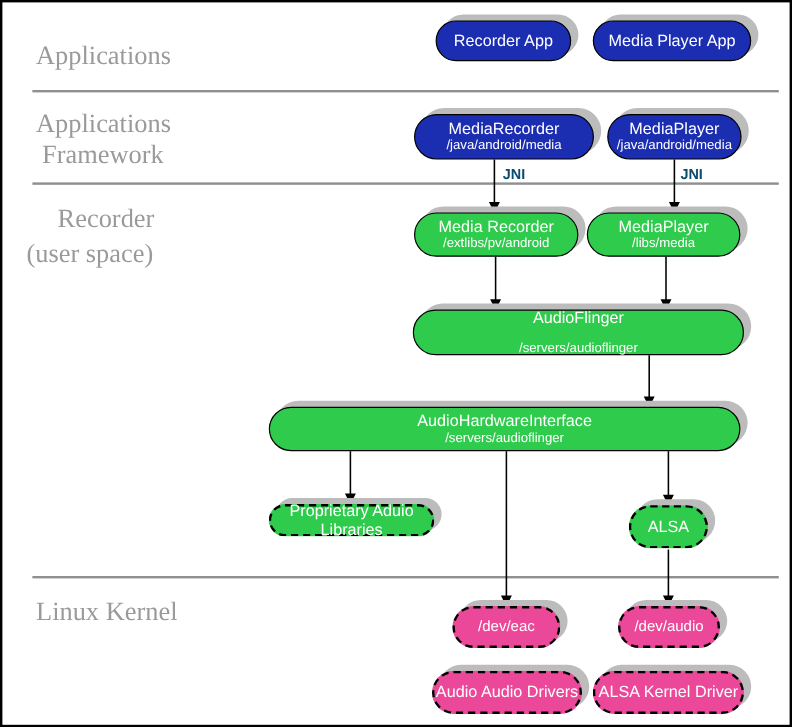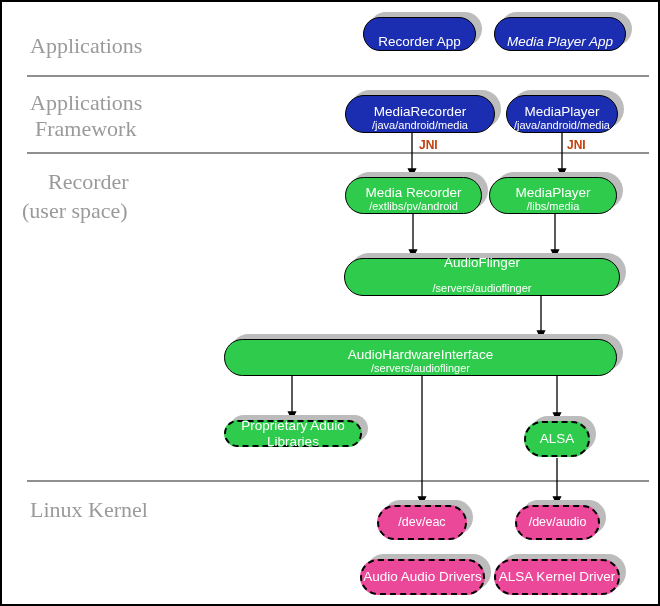--- a/index.html
+++ b/index.html
@@ -14,44 +14,44 @@
   .sec{position:absolute;color:#9a9a9a;font-size:22px;line-height:26px;white-space:nowrap;z-index:0;font-family:Liberation Serif, serif;}
   .s-app{left:28px;top:31px;}
   .s-fw1{left:28px;top:88px;} .s-fw2{left:33px;top:114px;}
   .s-lib1{left:46px;top:167px;} .s-lib2{left:20px;top:196px;}
   .s-ker{left:28px;top:495px;}
   .pill{
     position:absolute;z-index:2;box-sizing:border-box;border-radius:19px;
     display:flex;flex-direction:column;align-items:center;justify-content:center;
     color:#fff;text-align:center;box-shadow:6px -5px 0 #bcbcbc;line-height:1.15;
   }
-  .solid{border:1.6px solid #000;justify-content:flex-end;}
+  .solid{border:1.6px solid #000;}
   .dashed{border:2px dashed #000;}
   .blue{background:#1b2db0;}
   .green{background:#2fcb4c;}
   .red{background:#ec4899;}
   .t{font-size:13.5px;}
   .st{font-size:11px;}
   .sm .t{font-size:12.5px;}
   
   .n-recapp{left:361px;top:15px;width:113px;height:34px;}
-  .n-mpapp{left:492px;top:15px;width:132px;height:34px;font-style:italic;}
+  .n-mpapp{left:492px;top:15px;width:132px;height:34px;}
   .n-mrfw{left:343px;top:93px;width:150px;height:38px;}
   .n-mpfw{left:504px;top:93px;width:112px;height:38px;}
   .n-mrlib{left:343px;top:175px;width:137px;height:37px;}
   .n-mplib{left:487px;top:175px;width:128px;height:37px;}
   .n-af{left:342px;top:256px;width:276px;height:38px;gap:12px;}
   .n-ahi{left:222px;top:337px;width:393px;height:37px;}
   .n-prop{left:222px;top:418px;width:138px;height:27px;border-radius:20px;padding:0 6px;}
   .n-alsa{left:522px;top:419px;width:66px;height:36px;}
   .n-deveac{left:375px;top:503px;width:90px;height:35px;}
   .n-devaudio{left:513px;top:503px;width:85px;height:35px;}
   .n-oad{left:358px;top:557px;width:125px;height:36px;}
   .n-akd{left:492px;top:557px;width:126px;height:36px;}
-  .jni{position:absolute;z-index:2;color:#c2410c;font-size:12px;font-weight:bold;}
+  .jni{position:absolute;z-index:2;color:#0c4a6e;font-size:12px;font-weight:bold;}
   .jni1{left:417px;top:136px;} .jni2{left:565px;top:136px;}
 </style>
 </head>
 <body>
 
 <div class="canvas">
 
   <svg class="connectors" viewBox="0 0 660 606">
     <g stroke="#000" stroke-width="1.3" fill="#000">
       <line x1="410" y1="131" x2="410" y2="167"></line>

